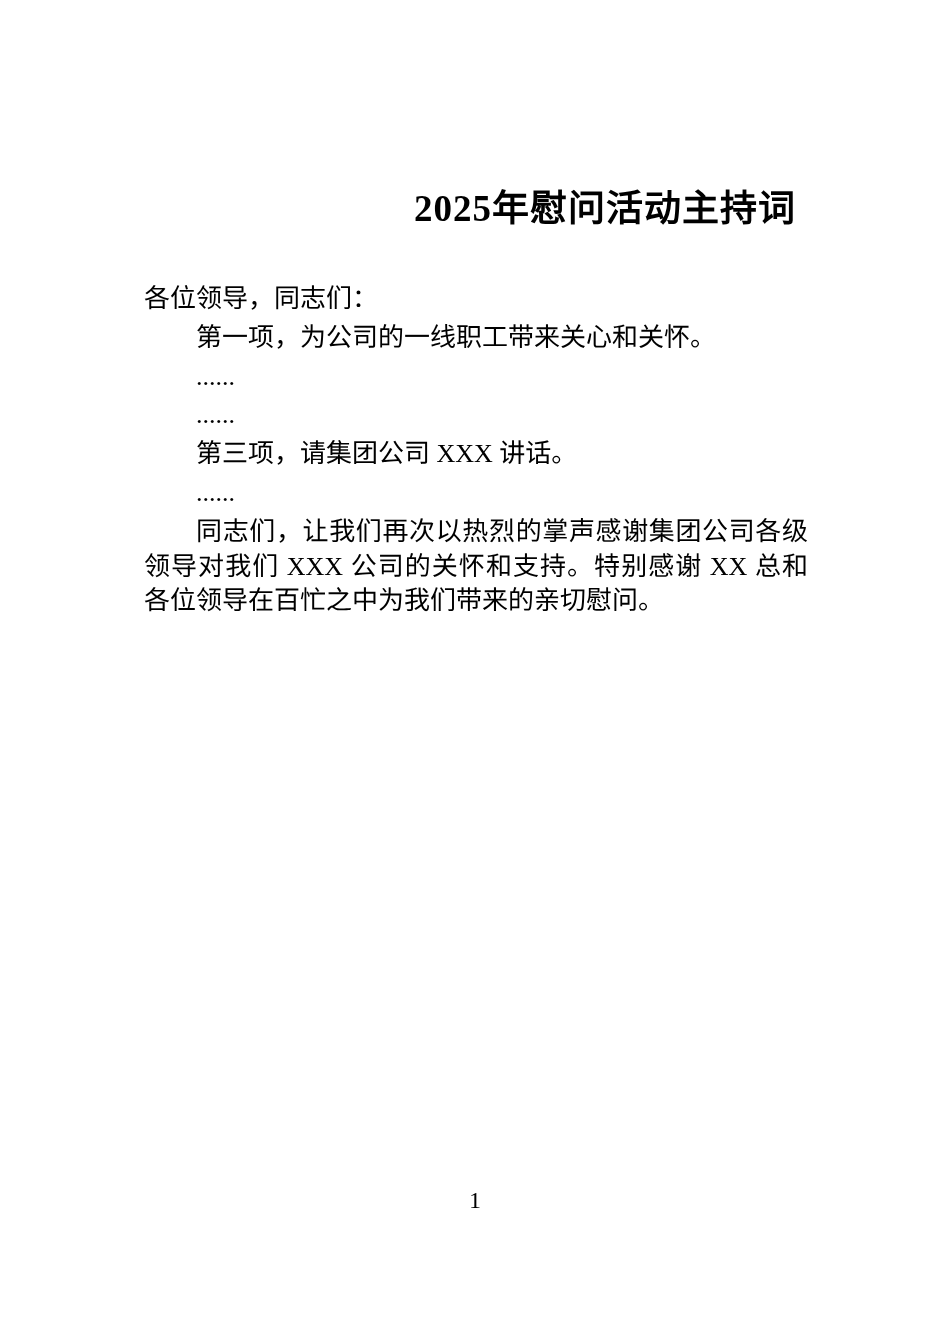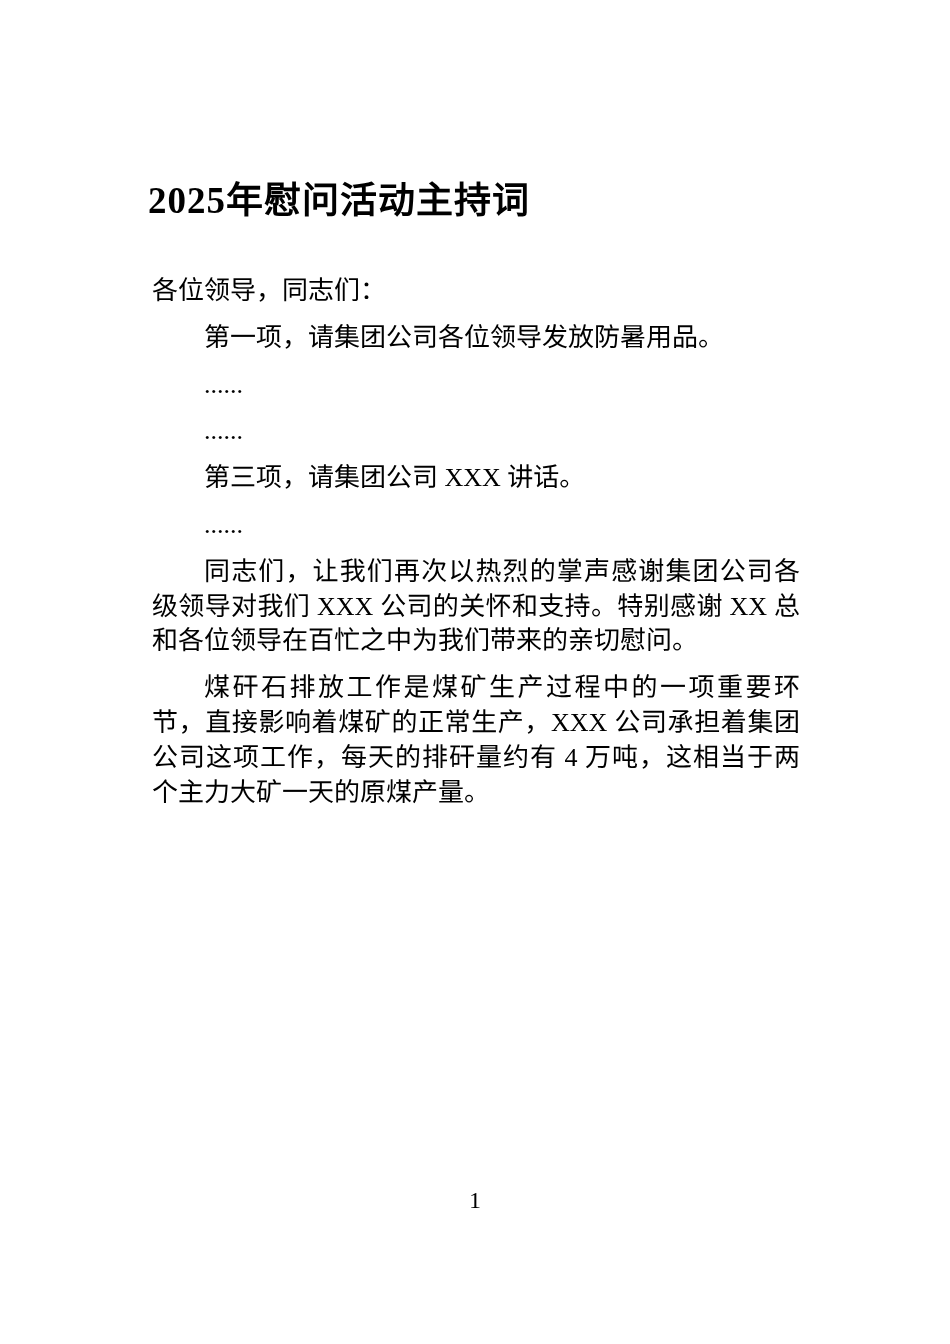--- a/index.html
+++ b/index.html
@@ -16,38 +16,38 @@
   .page {
     position: relative;
     width: 950px;
     height: 1344px;
     box-sizing: border-box;
     background: #ffffff;
     padding: 170px 138px 0 140px;
     overflow: hidden;
   }
   .doc-title {
-    margin: 8px;
+    margin: 16px;
     padding: 0;
-    text-align: left;
+    text-align: right;
     font-size: 37px;
     line-height: 46px;
     font-weight: bold;
     letter-spacing: 1px;
     font-family: "Liberation Serif", "DejaVu Serif", serif;
   }
   .doc-body {
     margin-top: 50px;
     font-size: 26px;
     line-height: 34.8px;
     text-align: justify;
     text-align-last: left;
   }
   .para {
-    margin: 12px;
+    margin: 4px;
     padding: 0;
     word-break: break-all;
     font-family: Liberation Serif, serif;
   }
   .indent {
     text-indent: 2em;
   }
   .page-footer {
     position: absolute;
     left: 0;
@@ -62,26 +62,25 @@
 </style>
 </head>
 <body>
 
 <div class="page">
 
   <h1 class="doc-title">2025年慰问活动主持词</h1>
 
   <div class="doc-body">
     <p class="para">各位领导，同志们：</p>
-    <p class="para indent">第一项，请集团公司各位领导发放防暑用品。</p>
+    <p class="para indent">第一项，为公司的一线职工带来关心和关怀。</p>
     <p class="para indent">......</p>
     <p class="para indent">......</p>
     <p class="para indent">第三项，请集团公司 XXX 讲话。</p>
     <p class="para indent">......</p>
     <p class="para indent">同志们，让我们再次以热烈的掌声感谢集团公司各级领导对我们 XXX 公司的关怀和支持。特别感谢 XX 总和各位领导在百忙之中为我们带来的亲切慰问。</p>
-    <p class="para indent">煤矸石排放工作是煤矿生产过程中的一项重要环节，直接影响着煤矿的正常生产，XXX 公司承担着集团公司这项工作，每天的排矸量约有 4 万吨，这相当于两个主力大矿一天的原煤产量。</p>
   </div>
 
   <div class="page-footer">
     <span class="page-num">1</span>
   </div>
 
 </div>
 
 </body></html>

